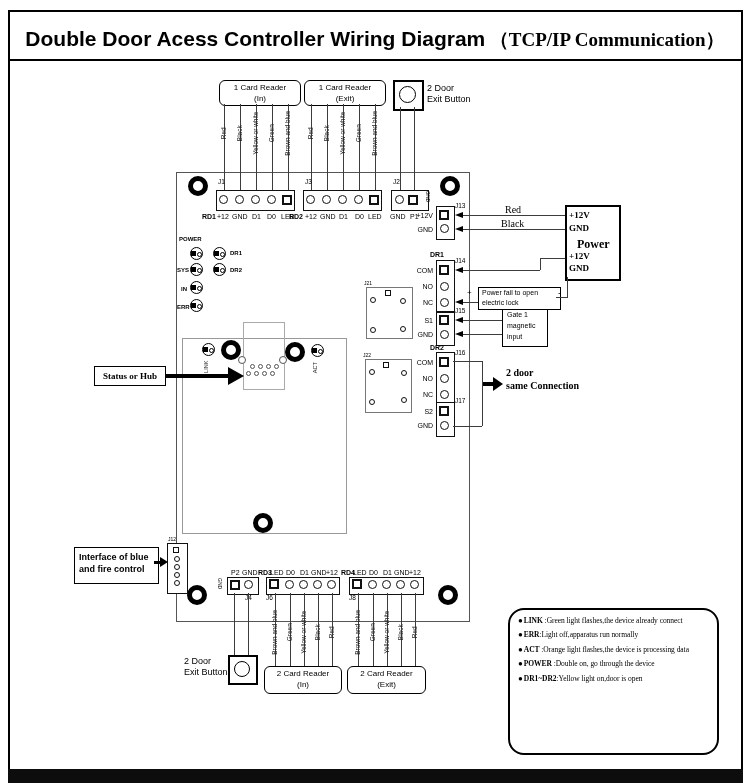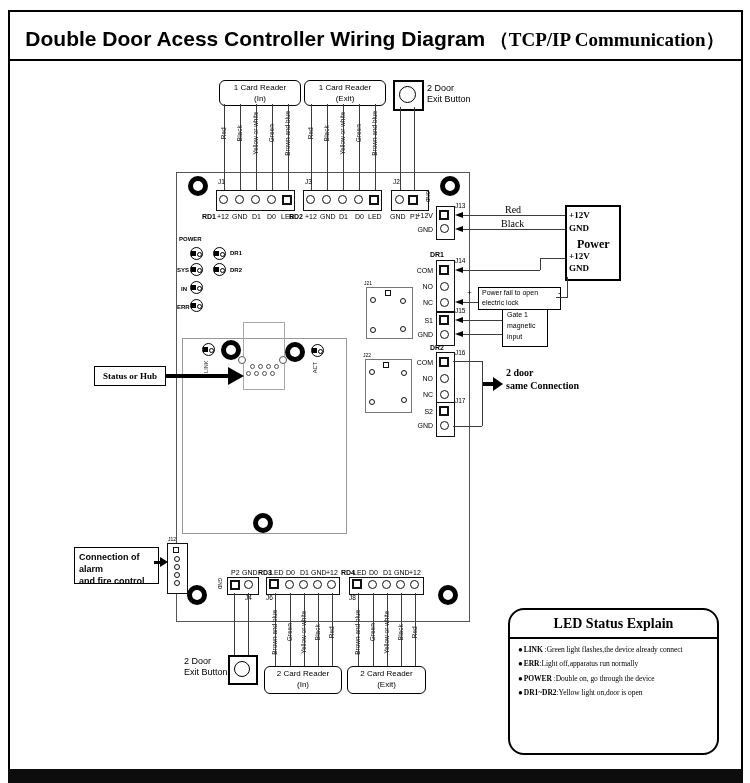--- a/index.html
+++ b/index.html
@@ -279,21 +279,21 @@
 <div class="pcm" style="left:401px;top:397px"></div>
 
 <div class="ref tiny" style="left:168px;top:537px">J12</div>
 <div class="abs" style="left:167px;top:543px;width:19px;height:49px;border:1px solid #111;background:#fff"></div>
 <div class="psm" style="left:173px;top:547px"></div>
 <div class="pcm" style="left:174px;top:556px"></div>
 <div class="pcm" style="left:174px;top:564px"></div>
 <div class="pcm" style="left:174px;top:572px"></div>
 <div class="pcm" style="left:174px;top:580px"></div>
 <div class="note" style="left:74px;top:547px;width:79px;height:32px;font-size:9px;font-weight:bold;line-height:1.35;padding:3px 0 0 4px">
-  <div>Connection of alarm</div>
+  <div>Interface of blue</div>
   <div>and fire control</div>
 </div>
 <div class="tbar" style="left:154px;top:561px;width:6px;height:3px"></div>
 <div class="tarr" style="left:160px;top:557px;border-top:5px solid transparent;border-bottom:5px solid transparent;border-left:8px solid #000"></div>
 
 <div class="lbl" style="left:231px;top:569px">P2</div>
 <div class="lbl" style="left:242px;top:569px">GND</div>
 <div class="lbl tiny rot90" style="left:222px;top:578px">GND</div>
 <div class="conn" style="left:227px;top:577px;width:30px;height:16px"></div>
 <div class="ps" style="left:230px;top:580px"></div>
@@ -360,20 +360,20 @@
 <div class="rbox" style="left:264px;top:666px;width:76px;height:24px">
   <div>2 Card Reader</div>
   <div>(In)</div>
 </div>
 <div class="rbox" style="left:347px;top:666px;width:77px;height:24px">
   <div>2 Card Reader</div>
   <div>(Exit)</div>
 </div>
 
 <div class="lsbox">
-  <div class="t">LED Status Explain</div>
   <ul>
     <li><span class="bu">●</span><b>LINK</b><span> :Green light flashes,the device already connect</span></li>
     <li><span class="bu">●</span><b>ERR</b><span>:Light off,apparatus run normally</span></li>
+    <li><span class="bu">●</span><b>ACT</b><span> :Orange light flashes,the device is processing data</span></li>
     <li><span class="bu">●</span><b>POWER</b><span> :Double on, go through the device</span></li>
     <li><span class="bu">●</span><b>DR1~DR2</b><span>:Yellow light on,door is open</span></li>
   </ul>
 </div>
 
 </body></html>

